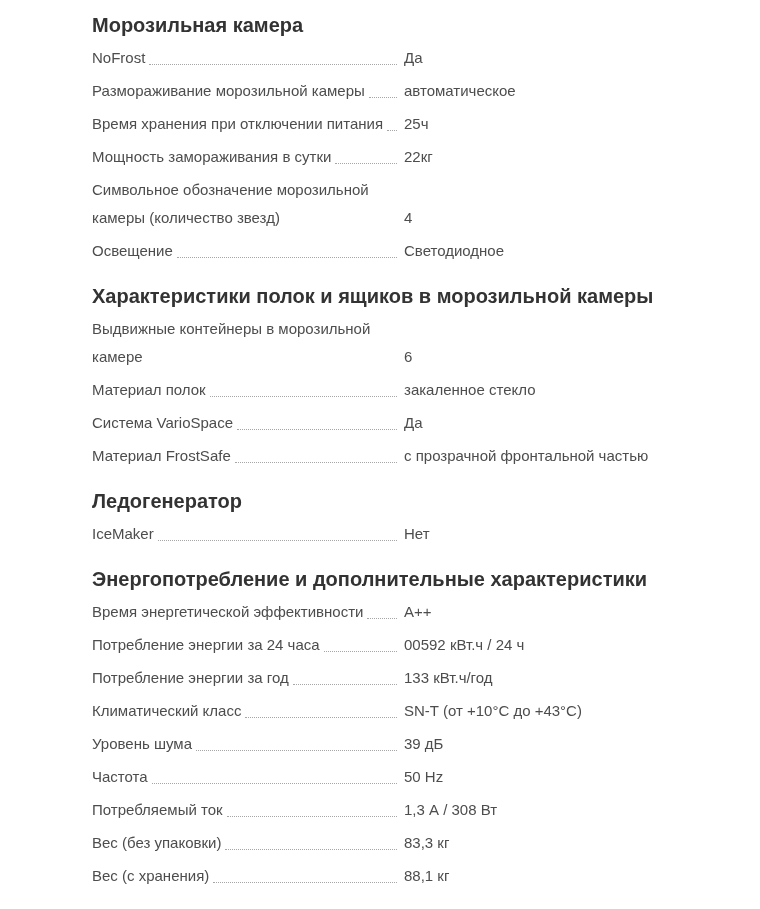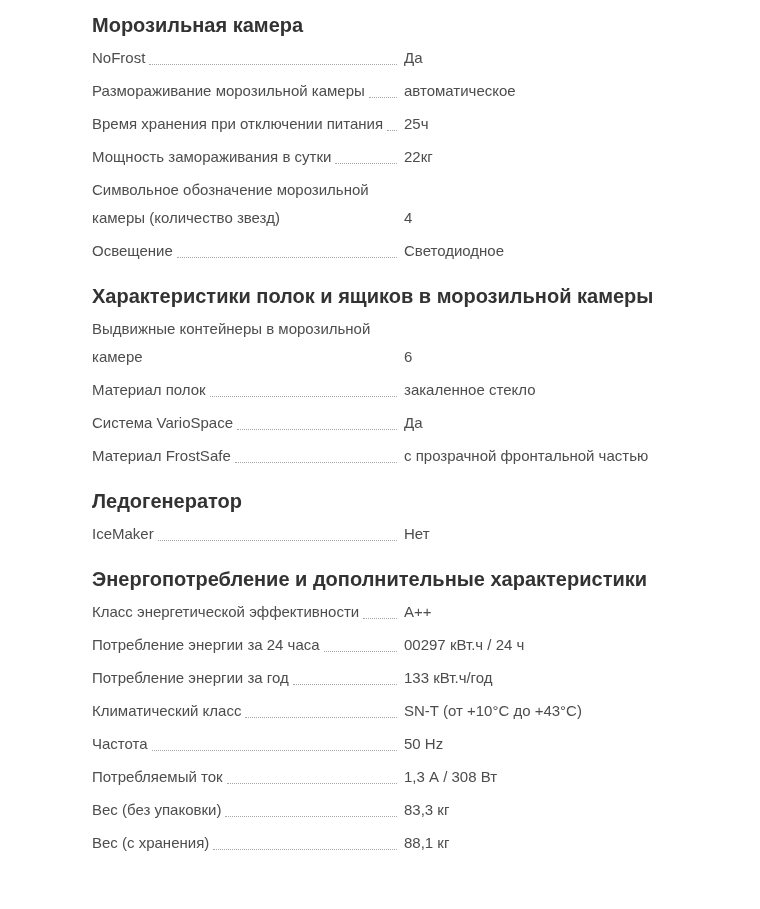--- a/index.html
+++ b/index.html
@@ -111,38 +111,43 @@
       <h2 class="section-title">Ледогенератор</h2>
       <div class="spec-row">
         <span class="spec-label">IceMaker</span>
         <span class="leader"></span>
         <span class="spec-value">Нет</span>
       </div>
     </section>
     <section class="spec-section">
       <h2 class="section-title">Энергопотребление и дополнительные характеристики</h2>
       <div class="spec-row">
-        <span class="spec-label">Класс энергетической эффективности</span>
+        <span class="spec-label">Время энергетической эффективности</span>
         <span class="leader"></span>
         <span class="spec-value">A++</span>
       </div>
       <div class="spec-row">
         <span class="spec-label">Потребление энергии за 24 часа</span>
         <span class="leader"></span>
-        <span class="spec-value">00297 кВт.ч / 24 ч</span>
+        <span class="spec-value">00592 кВт.ч / 24 ч</span>
       </div>
       <div class="spec-row">
         <span class="spec-label">Потребление энергии за год</span>
         <span class="leader"></span>
         <span class="spec-value">133 кВт.ч/год</span>
       </div>
       <div class="spec-row">
         <span class="spec-label">Климатический класс</span>
         <span class="leader"></span>
         <span class="spec-value">SN-T (от +10°C до +43°C)</span>
+      </div>
+      <div class="spec-row">
+        <span class="spec-label">Уровень шума</span>
+        <span class="leader"></span>
+        <span class="spec-value">39 дБ</span>
       </div>
       <div class="spec-row">
         <span class="spec-label">Частота</span>
         <span class="leader"></span>
         <span class="spec-value">50 Hz</span>
       </div>
       <div class="spec-row">
         <span class="spec-label">Потребляемый ток</span>
         <span class="leader"></span>
         <span class="spec-value">1,3 А / 308 Вт</span>

